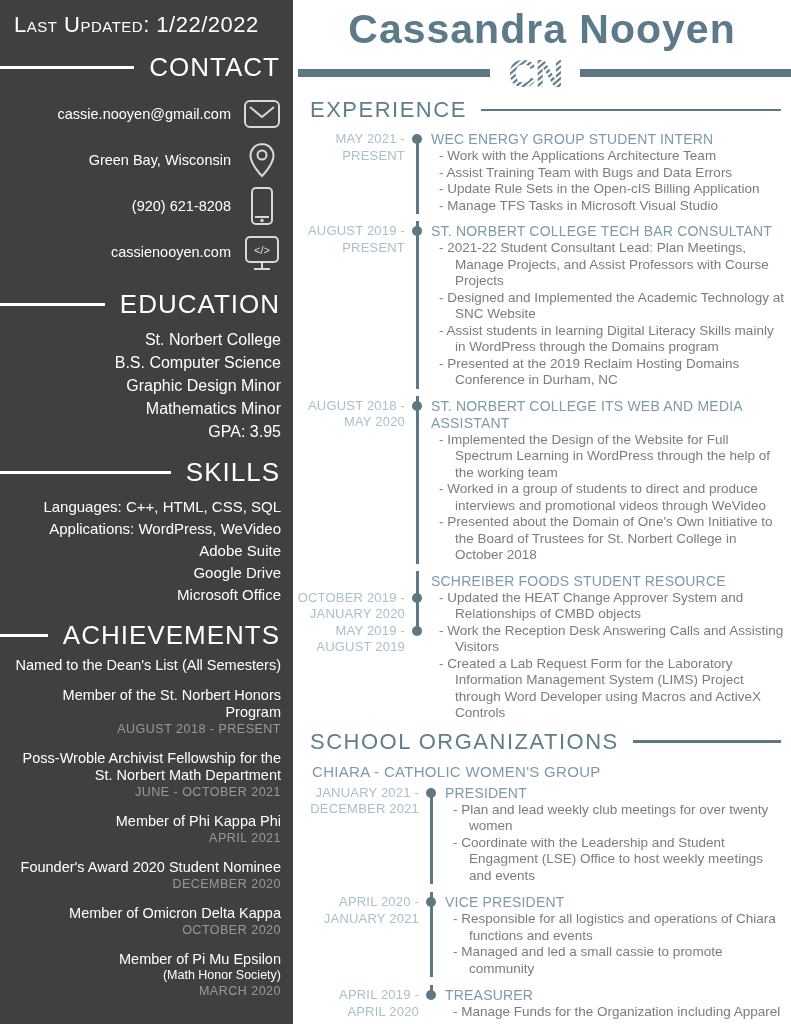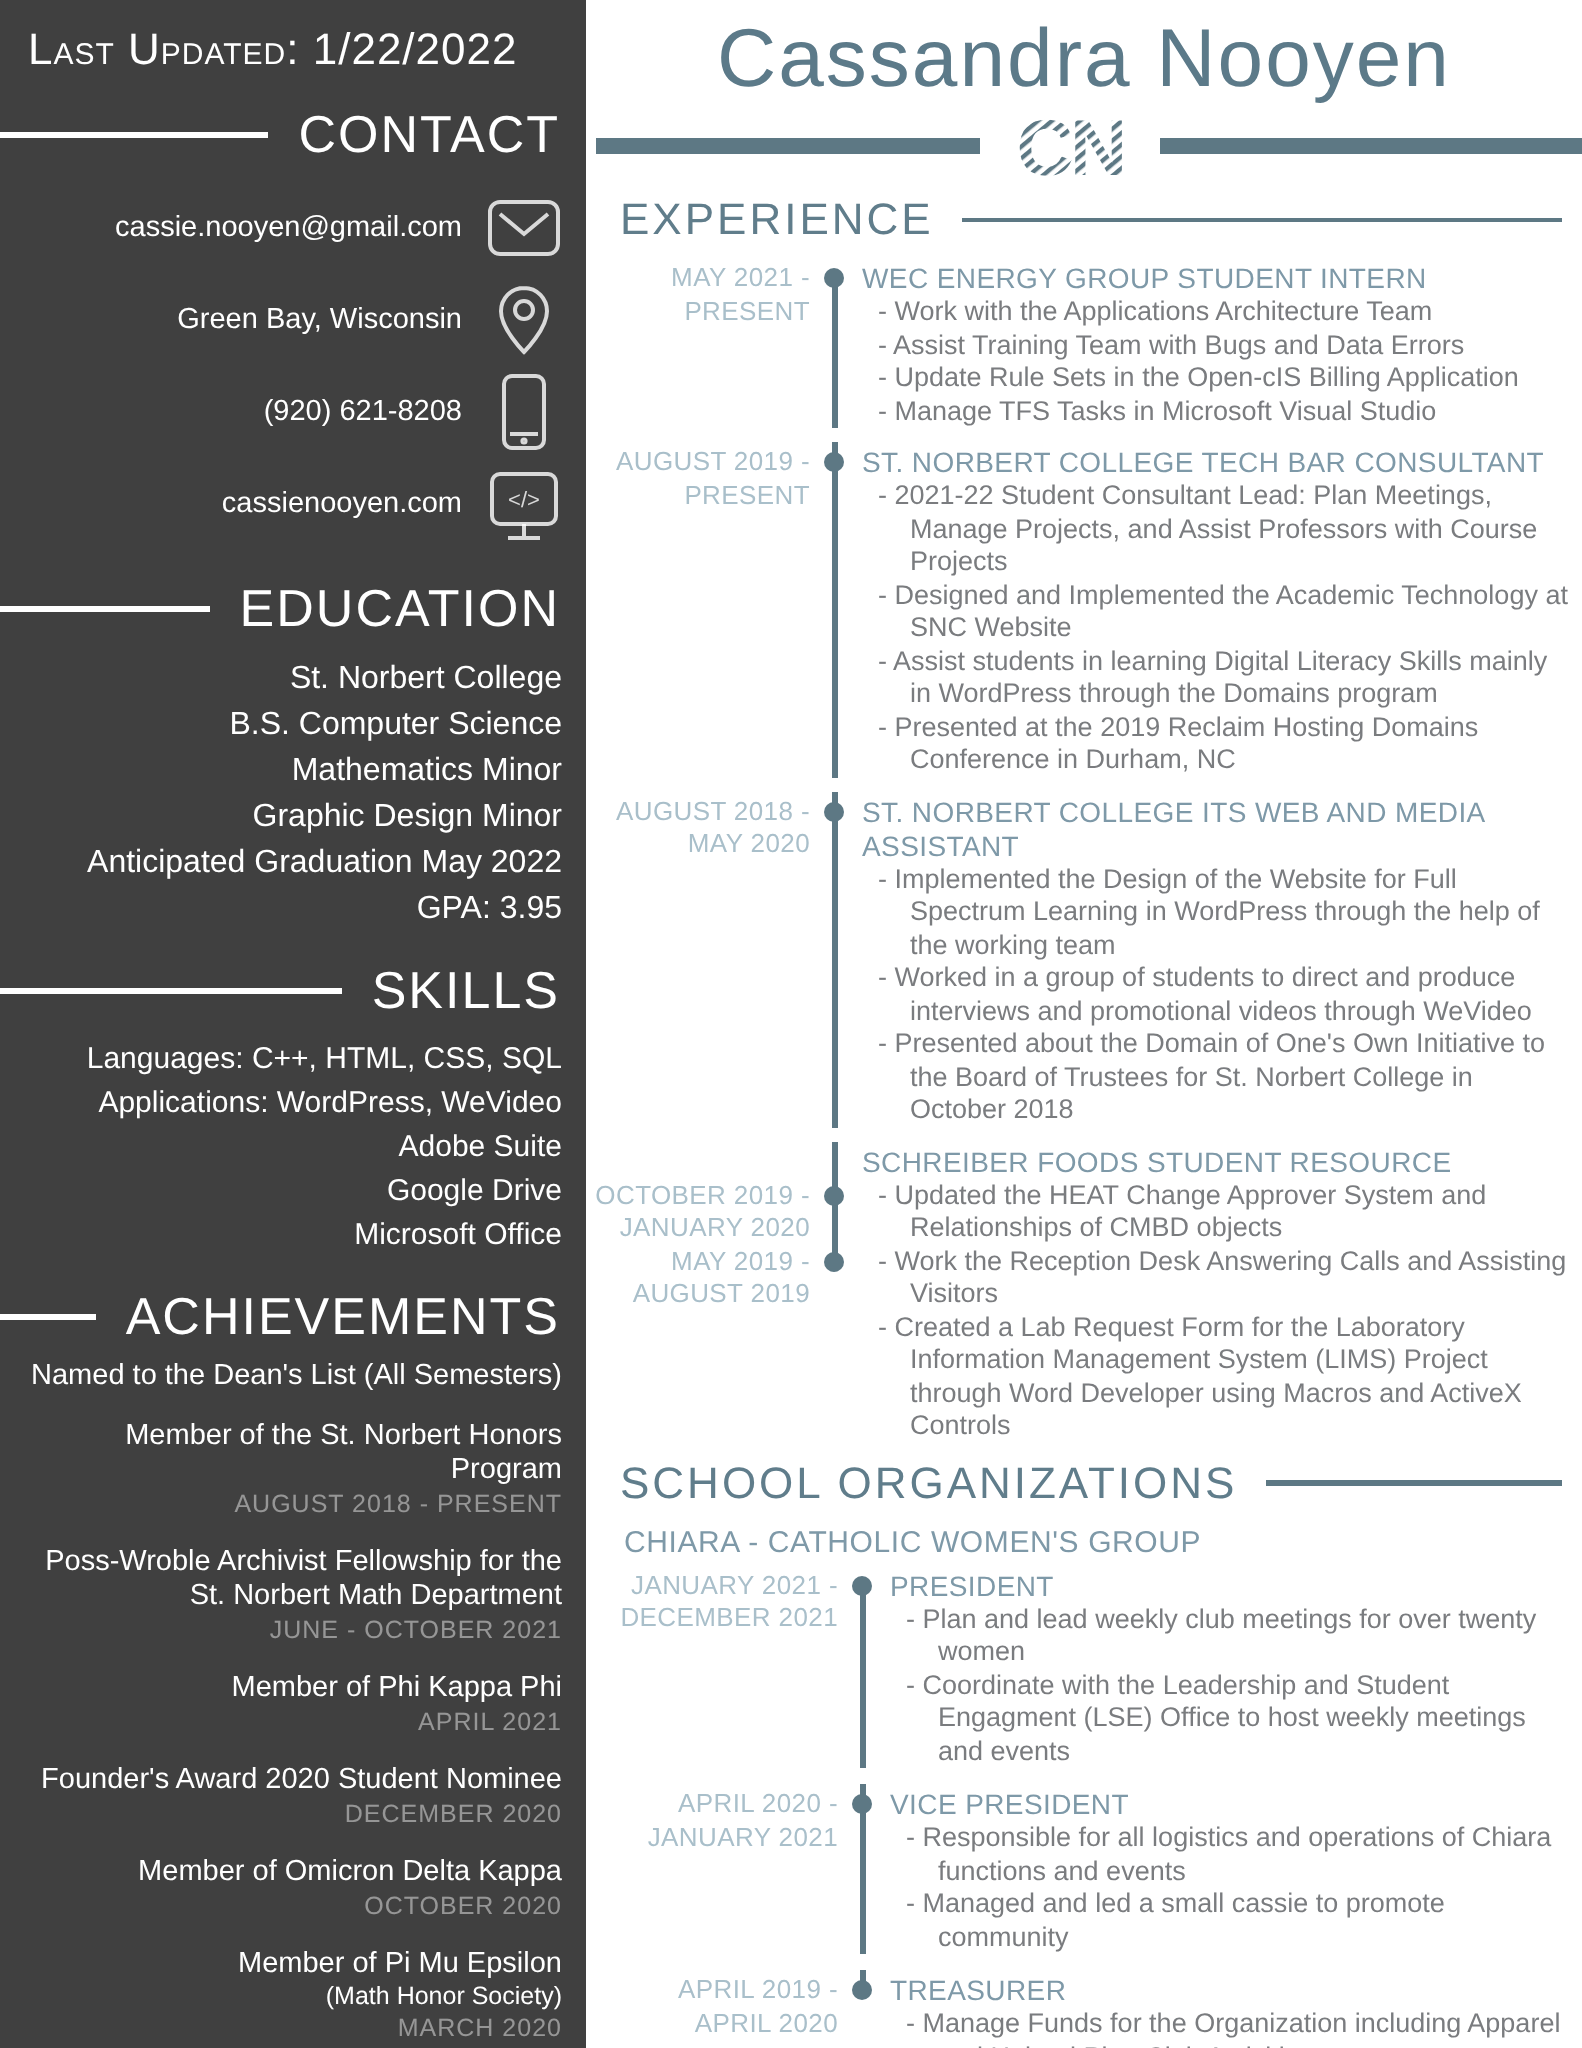--- a/index.html
+++ b/index.html
@@ -19,21 +19,21 @@
   .r-list{text-align:right;padding:8px 12px 0 10px;}
   .edu-line{font-size:16px;line-height:23px;}
   .skill-line{font-size:15px;line-height:22px;}
   .ach-list{text-align:right;padding:6px 12px 0 10px;}
   .ach{margin-bottom:13px;}
   .ach-title{font-size:14.5px;line-height:17px;}
   .ach-note{font-size:12.5px;line-height:15px;}
   .ach-date{font-size:12.5px;line-height:16px;color:rgba(255,255,255,.45);letter-spacing:.5px;}
   
   .main{margin-left:293px;height:1024px;position:relative;}
-  .name{font-size:41px;font-weight:400;letter-spacing:1px;color:#5c7a89;text-align:center;padding-top:6px;}
+  .name{font-size:41px;font-weight:700;letter-spacing:1px;color:#5c7a89;text-align:center;padding-top:6px;}
   .divider{display:flex;align-items:center;height:40px;}
   .bar{height:8px;background:#5d7884;}
   .bar-left{width:192px;margin-left:5px;margin-right:9px;}
   .bar-right{flex:1;margin-left:9px;}
   .logo{width:72px;height:42px;}
   .sec-head{display:flex;align-items:center;color:#607d8b;font-size:22px;letter-spacing:1.5px;
             margin:4px 10px 6px 17px;font-weight:400;}
   .sec-head .rule{flex:1;height:2.5px;background:#5d7884;margin-left:14px;}
   .entry{display:grid;grid-template-columns:112px 26px 1fr;margin:0 6px 7px 0;}
   .role{display:grid;grid-template-columns:126px 26px 1fr;margin:0 6px 8px 0;}
@@ -109,23 +109,22 @@
       </div>
     </div>
 
     <div class="side-head">
       <span class="rule"></span>
       <span>EDUCATION</span>
     </div>
     <div class="r-list">
       <div class="edu-line">St. Norbert College</div>
       <div class="edu-line">B.S. Computer Science</div>
+      <div class="edu-line">Graphic Design Minor</div>
       <div class="edu-line">Mathematics Minor</div>
-      <div class="edu-line">Graphic Design Minor</div>
-      <div class="edu-line">Anticipated Graduation May 2022</div>
       <div class="edu-line">GPA: 3.95</div>
     </div>
 
     <div class="side-head">
       <span class="rule"></span>
       <span>SKILLS</span>
     </div>
     <div class="r-list">
       <div class="skill-line">Languages: C++, HTML, CSS, SQL</div>
       <div class="skill-line">Applications: WordPress, WeVideo</div>

